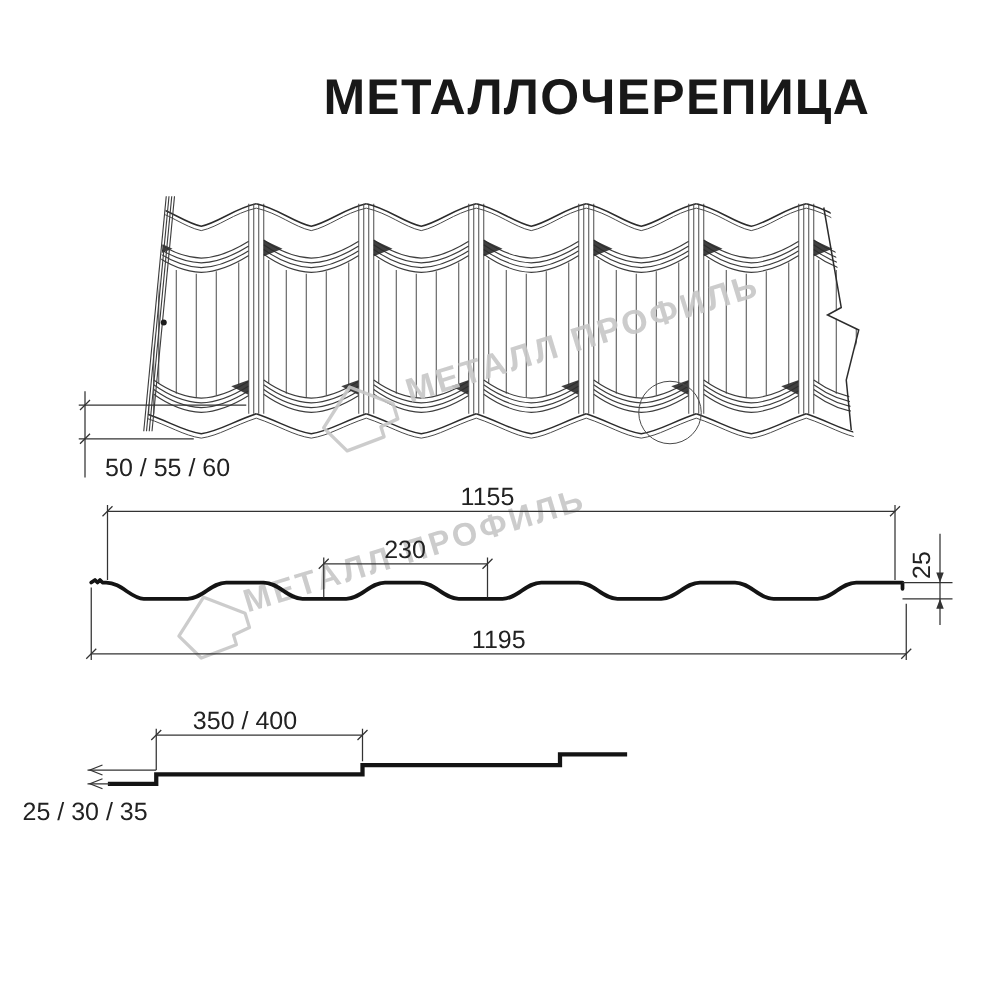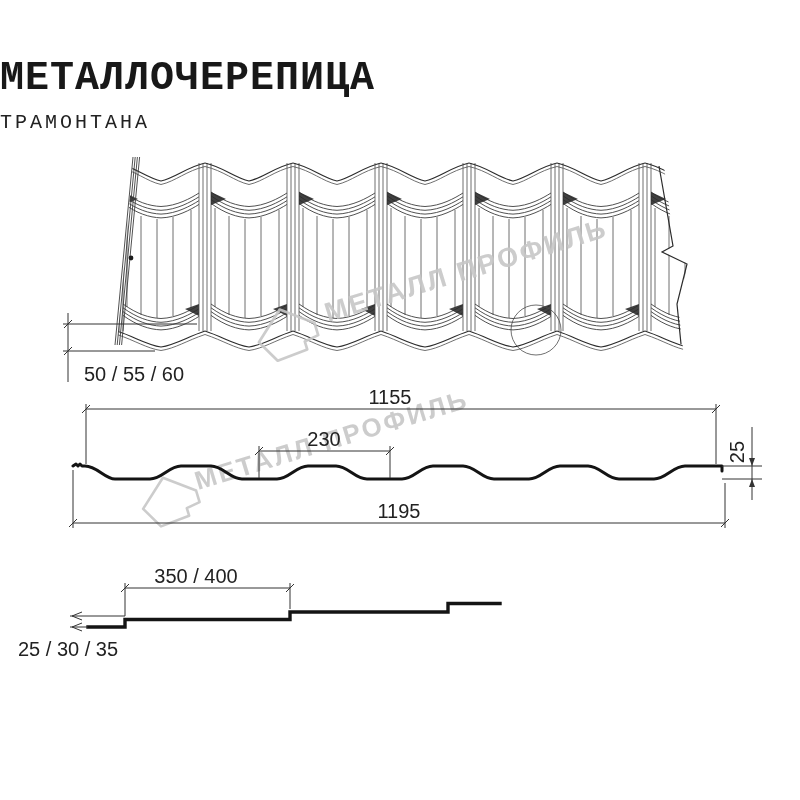--- a/index.html
+++ b/index.html
@@ -1,18 +1,18 @@
 <!DOCTYPE html>
 <html><head>
 <meta charset="utf-8">
 <style>
   html,body{margin:0;padding:0;background:#ffffff;}
   .page{position:relative;width:800px;height:800px;background:#fff;overflow:hidden;
         font-family:"Liberation Sans", sans-serif;}
-  .hdr{position:absolute;left:0;top:56px;width:696px;text-align:left;font-family:Liberation Mono, monospace;}
+  .hdr{position:absolute;left:0;top:56px;width:696px;text-align:right;}
   .title{font-size:40px;font-weight:800;letter-spacing:1px;color:#181818;margin:0;}
   .subtitle{font-size:20px;font-weight:500;letter-spacing:3px;color:#222;margin-top:10px;}
   svg{position:absolute;left:0;top:0;}
   
   .tl{stroke:#4a4a4a;stroke-width:0.8;fill:none;}
   .bl{stroke:#3d3d3d;stroke-width:0.9;fill:none;}
   .el{stroke:#2c2c2c;stroke-width:1.2;fill:none;}
   .wedge{fill:#2b2b2b;stroke:none;opacity:.9;}
   .dim{stroke:#333;stroke-width:1;fill:none;}
   .thick{stroke:#141414;stroke-width:3;fill:none;stroke-linejoin:round;stroke-linecap:round;}
@@ -21,21 +21,20 @@
   .wm{font-family:"Liberation Sans",sans-serif;font-weight:700;fill:#c7c7c7;opacity:.9;}
   .wmLogo{stroke:#c7c7c7;stroke-width:2.6;fill:none;stroke-linejoin:round;opacity:.9;}
 </style>
 </head>
 <body>
 
 <div class="page">
 
   <div class="hdr">
     <h1 class="title">МЕТАЛЛОЧЕРЕПИЦА</h1>
-    <div class="subtitle">ТРАМОНТАНА</div>
   </div>
 
   <svg width="800" height="800" viewBox="0 0 800 800">
     <defs>
       <clipPath id="sheetClip">
         <path d="M116,358 L134,150 L662,150 L674,246 L663,252 L688,264 L678,304 L684,358 Z"></path>
       </clipPath>
       <g id="mod">
         <path class="tl" d="M0,163 V331 M4,163 V331 M8,163 V331 M12,163 V331"></path>
         <path class="el" d="M6,163 C24,167 36,178 50,181 C64,178 76,167 94,163"></path>

